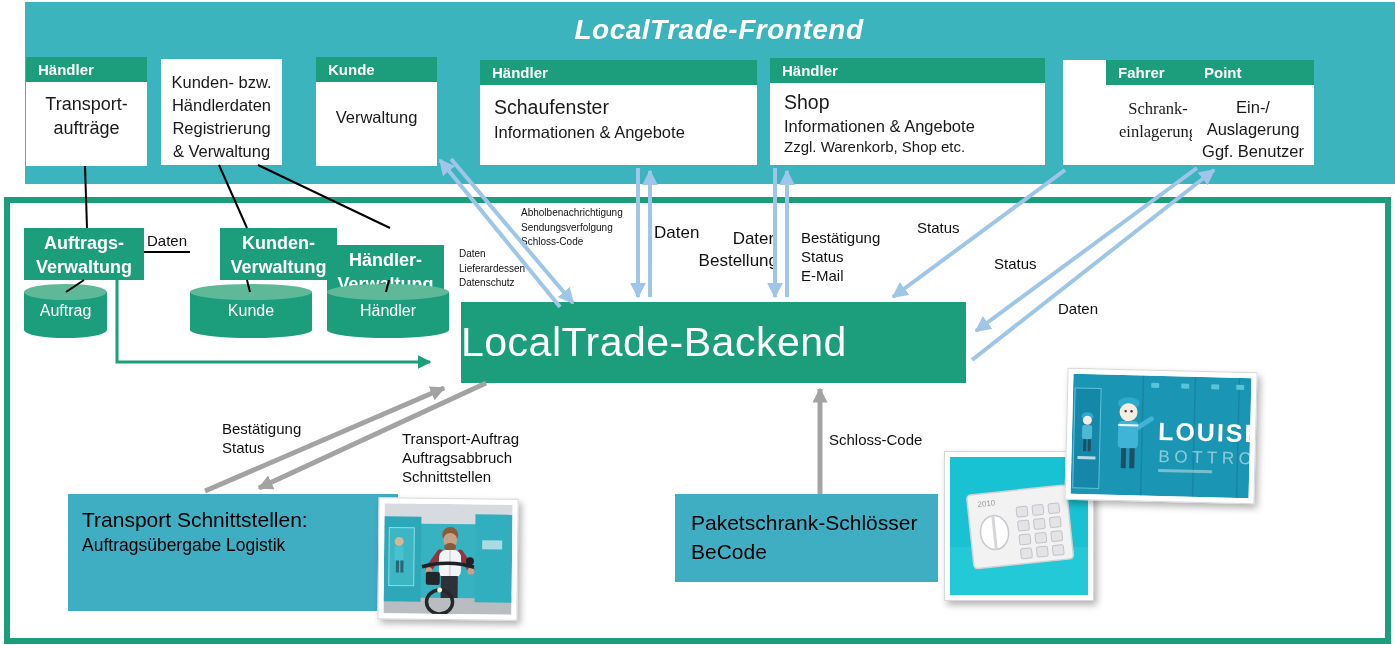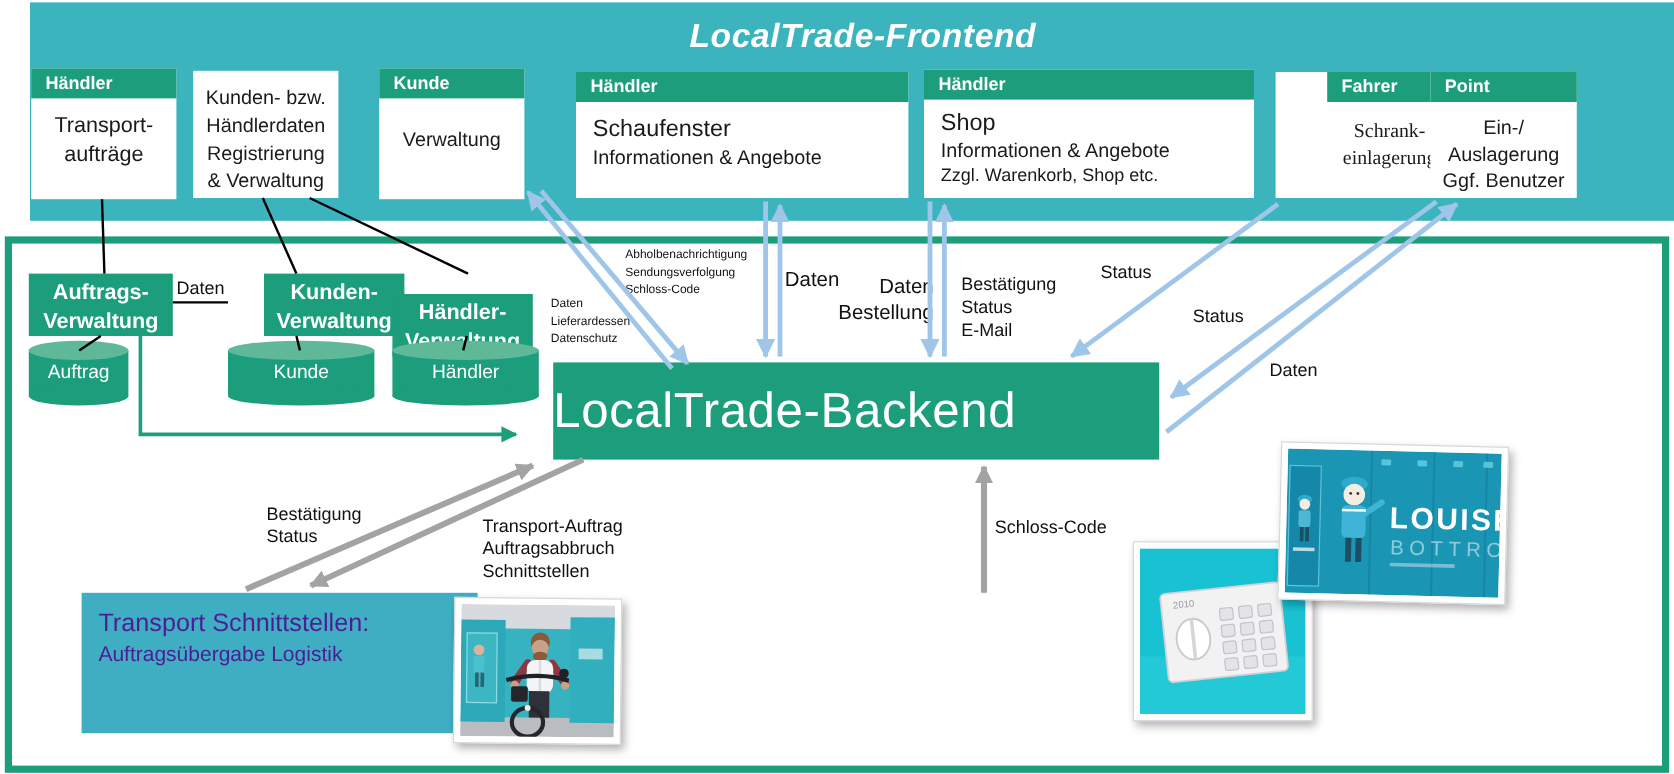--- a/index.html
+++ b/index.html
@@ -19,21 +19,21 @@
   .fbox-body{color:#1a1a1a;}
   .center{text-align:center;}
   .mgmt{background:var(--green);color:#fff;font-weight:bold;font-size:18px;line-height:24px;
         text-align:center;padding-top:3px;box-sizing:border-box;}
   .cyl-top{height:16px;border-radius:50%;background:var(--green-light);}
   .cyl-bot{height:16px;border-radius:50%;background:var(--green);}
   .cyl-body{background:var(--green);}
   .cyl-label{color:#fff;font-size:16px;text-align:center;}
   .backend-box{background:var(--green);color:#fff;font-weight:normal;font-size:41px;
                text-align:left;line-height:81px;letter-spacing:.5px;}
-  .tealbox{background:var(--box-teal);color:#4c1d95;box-sizing:border-box;}
+  .tealbox{background:var(--box-teal);color:#000000;box-sizing:border-box;}
   .lbl{font-size:15px;line-height:19px;color:#111;}
   .lbl-sm{font-size:10px;line-height:14.5px;color:#111;}
   .lbl-lg{font-size:17px;line-height:22px;color:#111;}
   .right{text-align:right;}
   .overlay{position:absolute;left:0;top:0;pointer-events:none;}
   .st-k{stroke:#000;stroke-width:2;}
   .st-blue{stroke:var(--arrow-blue);stroke-width:4;fill:none;}
   .st-gray{stroke:var(--arrow-gray);stroke-width:5;fill:none;}
   .st-green{stroke:var(--green);stroke-width:3;fill:none;}
   .mk-blue{fill:var(--arrow-blue);}
@@ -177,20 +177,24 @@
   <div class="abs lbl" style="left:402px;top:429px;">
     <div>Transport-Auftrag</div>
     <div>Auftragsabbruch</div>
     <div>Schnittstellen</div>
   </div>
   <div class="abs lbl" style="left:829px;top:430px;">Schloss-Code</div>
 
   <div class="abs tealbox" style="left:68px;top:494px;width:330px;height:117px;padding:12px 0 0 14px;">
     <div style="font-size:21px;line-height:27px;">Transport Schnittstellen:</div>
     <div style="font-size:17.5px;line-height:25px;">Auftragsübergabe Logistik</div>
+  </div>
+  <div class="abs tealbox" style="left:675px;top:494px;width:263px;height:88px;padding:14px 0 0 16px;">
+    <div style="font-size:21px;line-height:29px;">Paketschrank-Schlösser</div>
+    <div style="font-size:21px;line-height:29px;">BeCode</div>
   </div>
 
   <div class="abs photo" style="left:378px;top:498px;width:140px;height:122px;transform:rotate(.6deg);">
     <svg width="128" height="110" viewBox="0 0 128 110">
       <rect x="0" y="0" width="128" height="30" fill="#d7dade"></rect>
       <rect x="0" y="92" width="128" height="18" fill="#b9bdc2"></rect>
       <rect x="36" y="20" width="56" height="74" fill="#37B2C0"></rect>
       <rect x="0" y="13" width="37" height="85" fill="#2CA8B8"></rect>
       <rect x="5" y="24" width="25" height="58" fill="#3DB6C4" stroke="#8edce6" stroke-width="1"></rect>
       <circle cx="15" cy="38" r="4.5" fill="#d8b59a"></circle>

